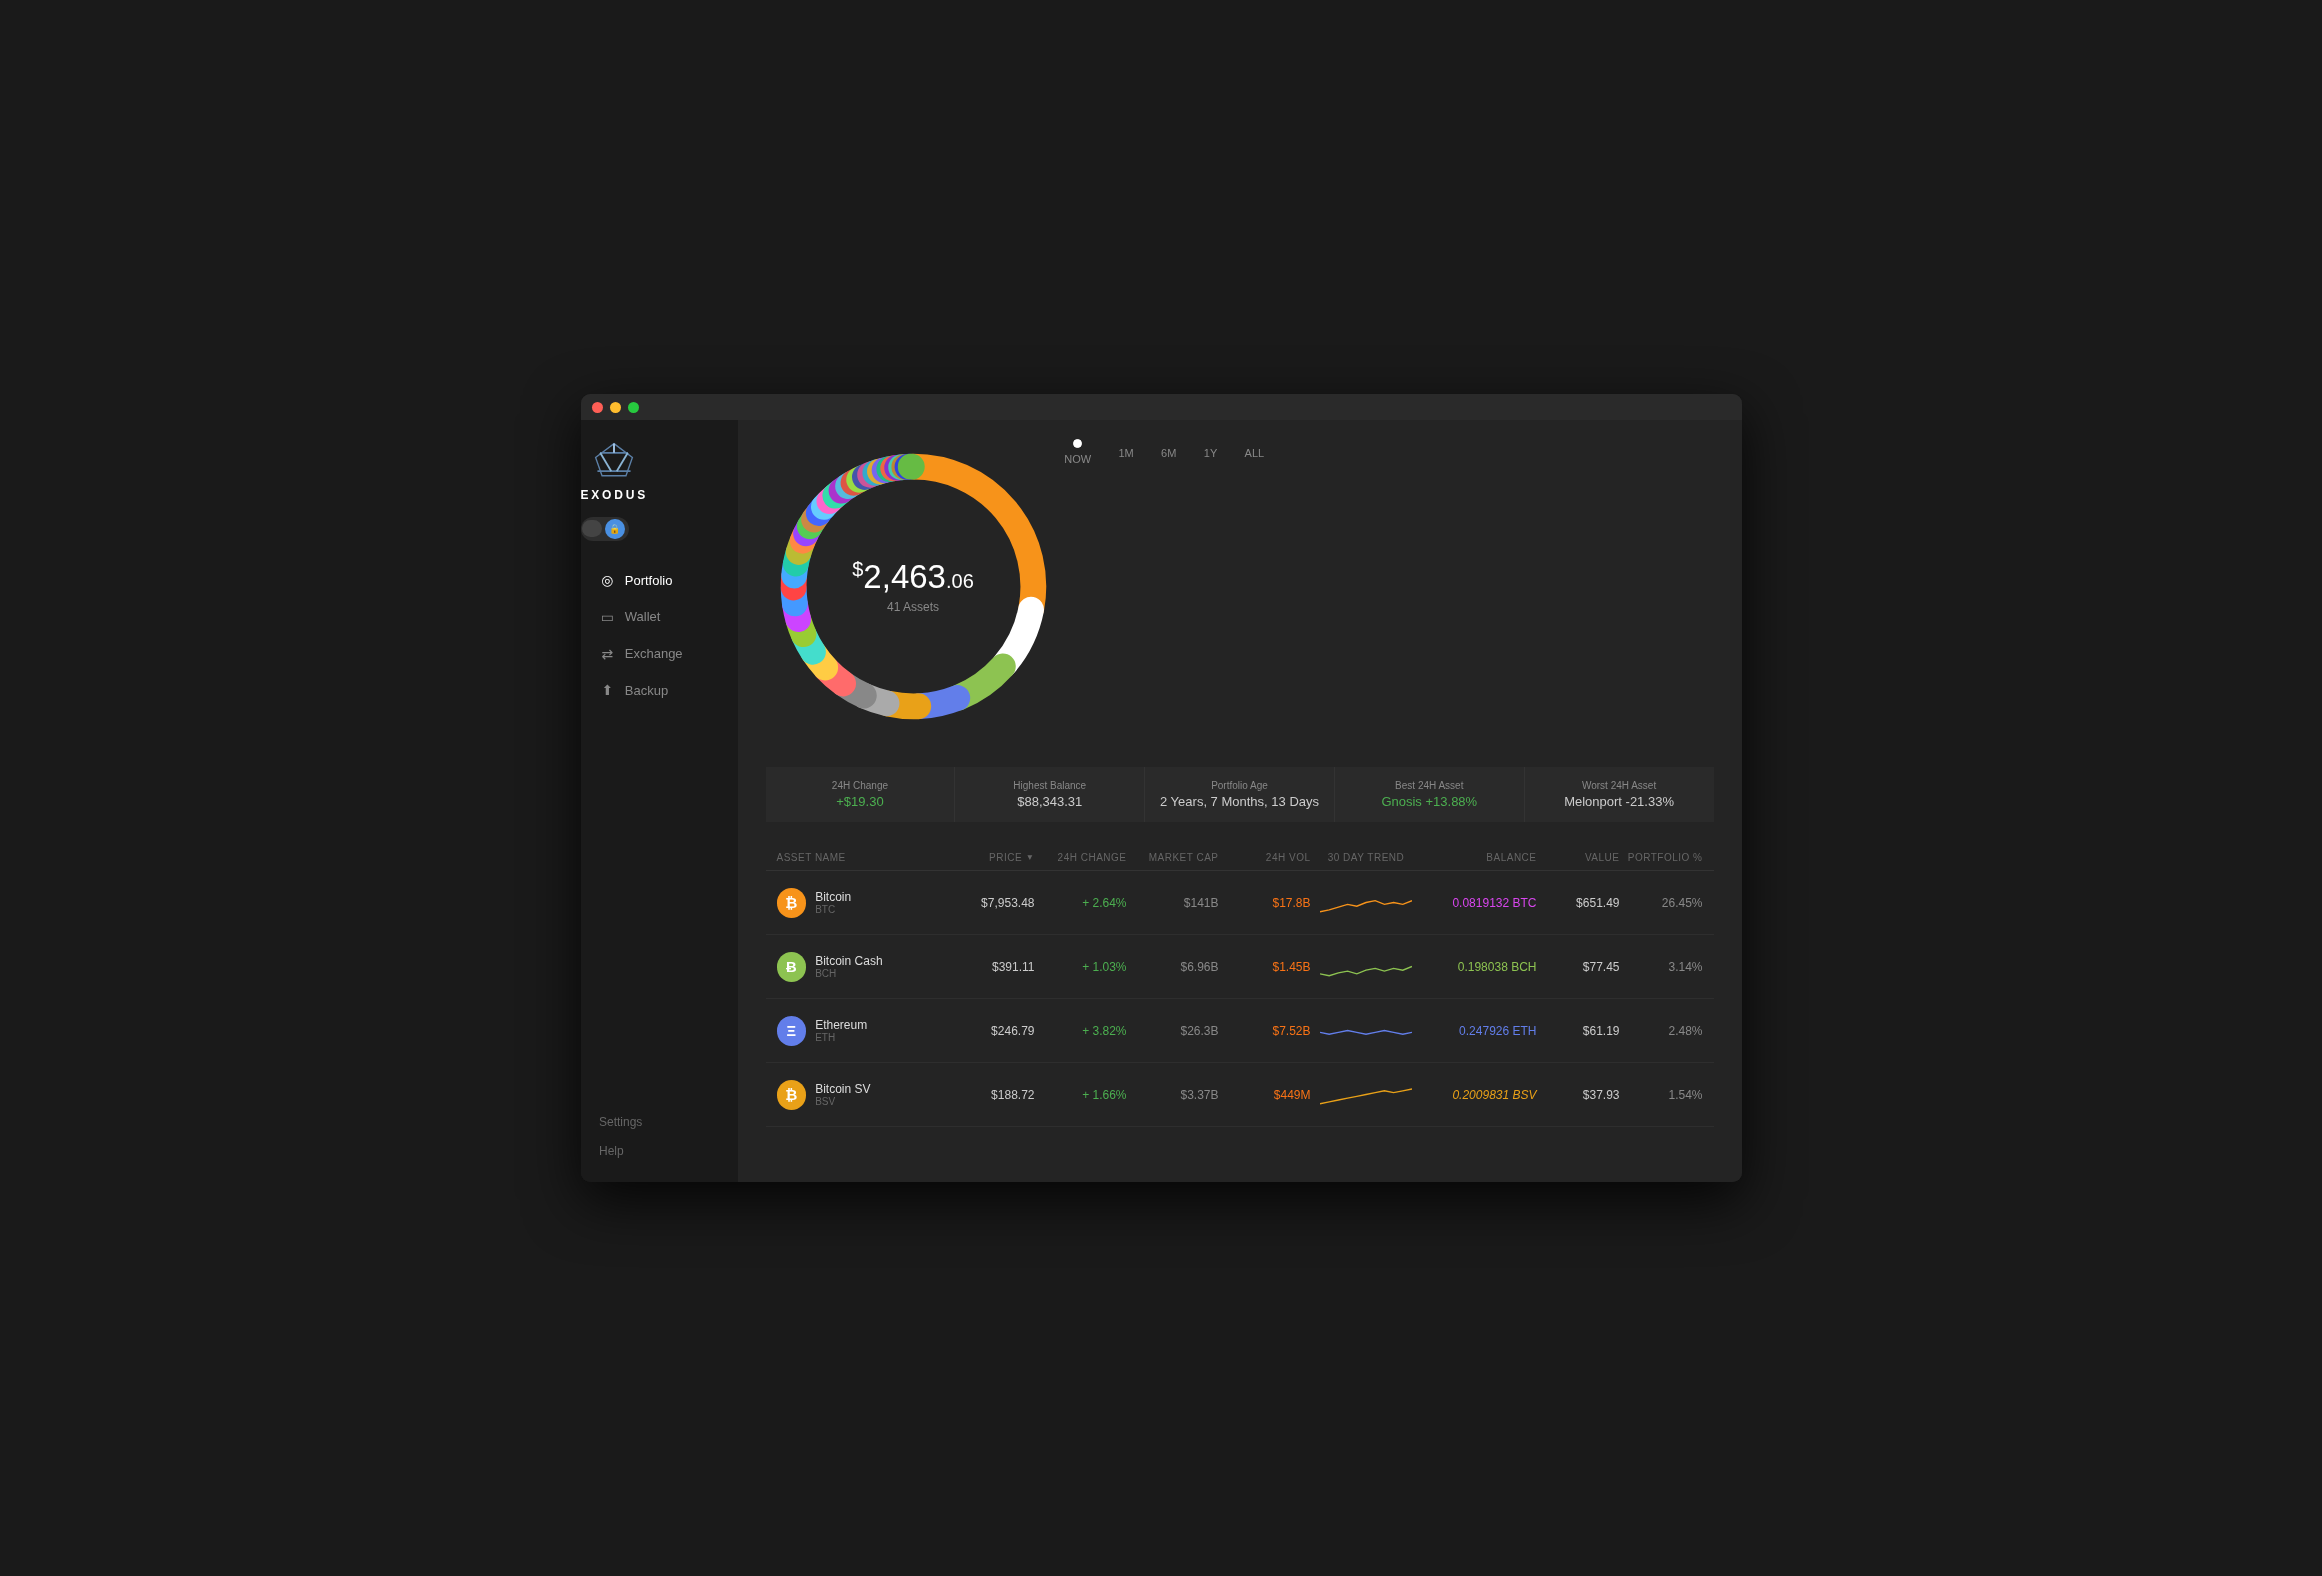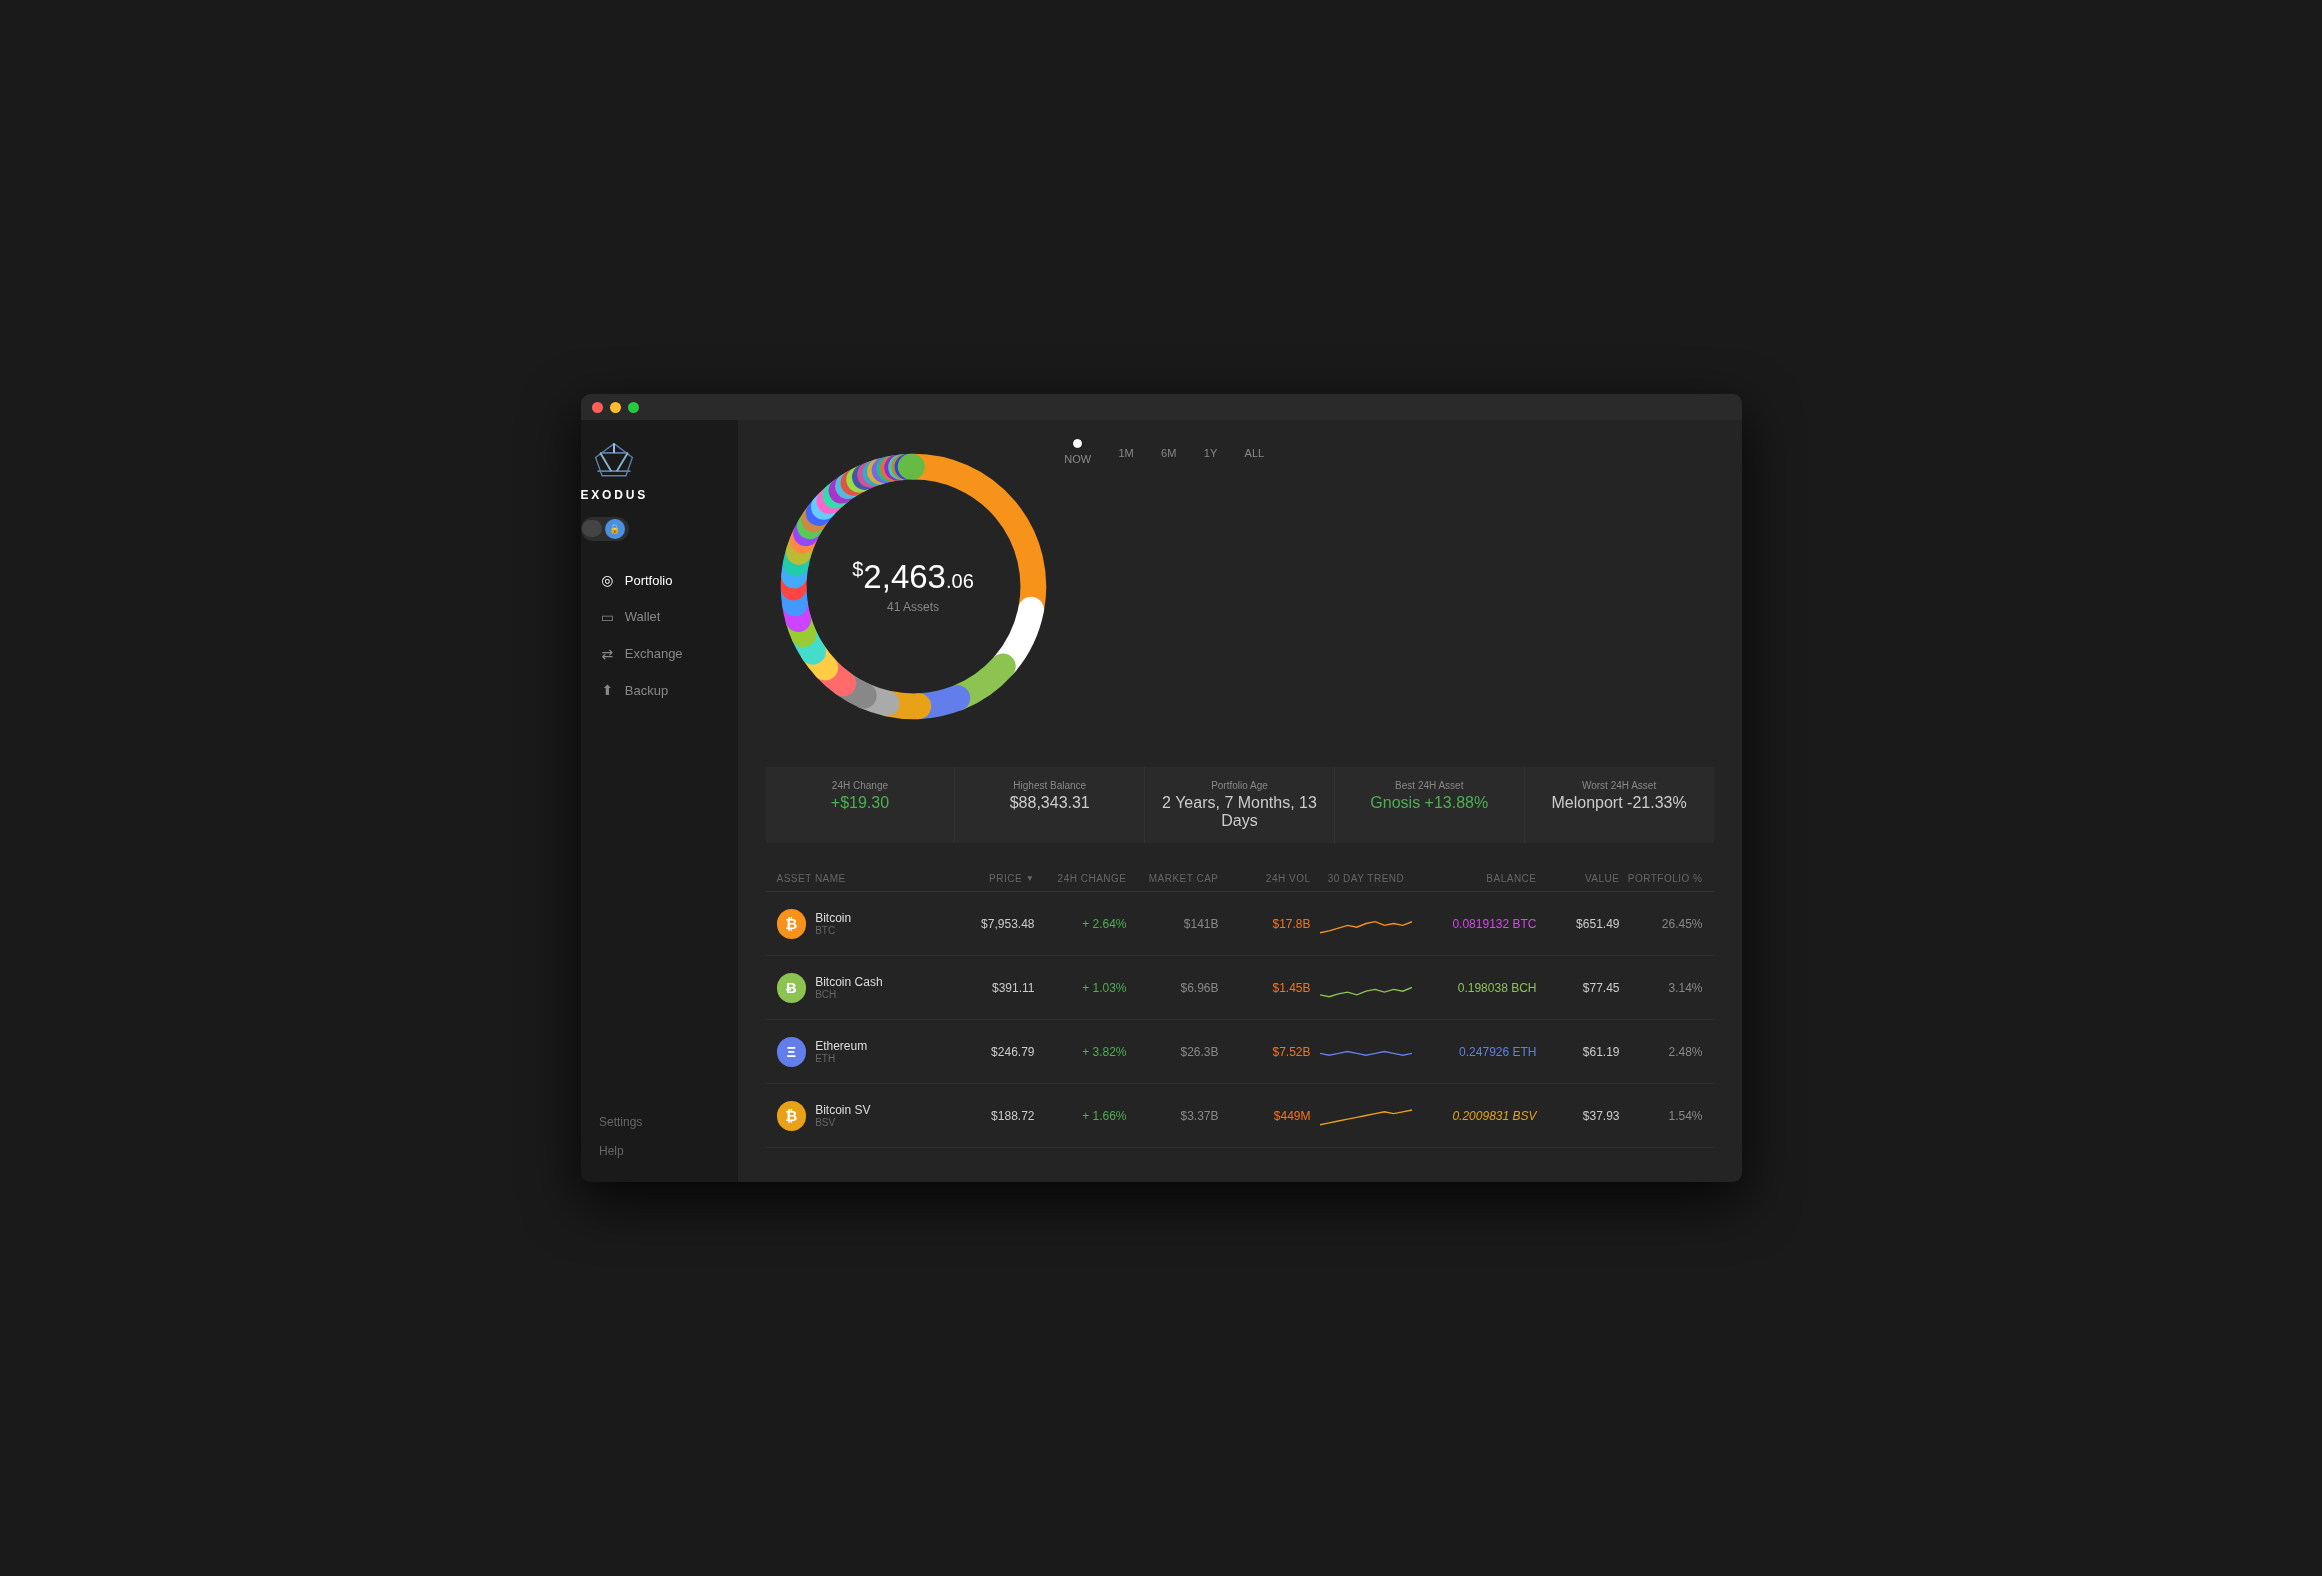--- a/index.html
+++ b/index.html
@@ -242,21 +242,21 @@
       background: #2a2a2a;
       padding: 13px 14.8px;
       text-align: center;
     }
     .stat-label {
       font-size: 10px;
       color: #888;
       margin-bottom: 3.7px;
     }
     .stat-value {
-      font-size: 16px;
+      font-size: 13px;
       color: #ccc;
     }
     .stat-value.positive { color: #4caf50; }
     
     .asset-table {
       width: 100%;
     }
     .table-header {
       display: flex;
       align-items: center;

